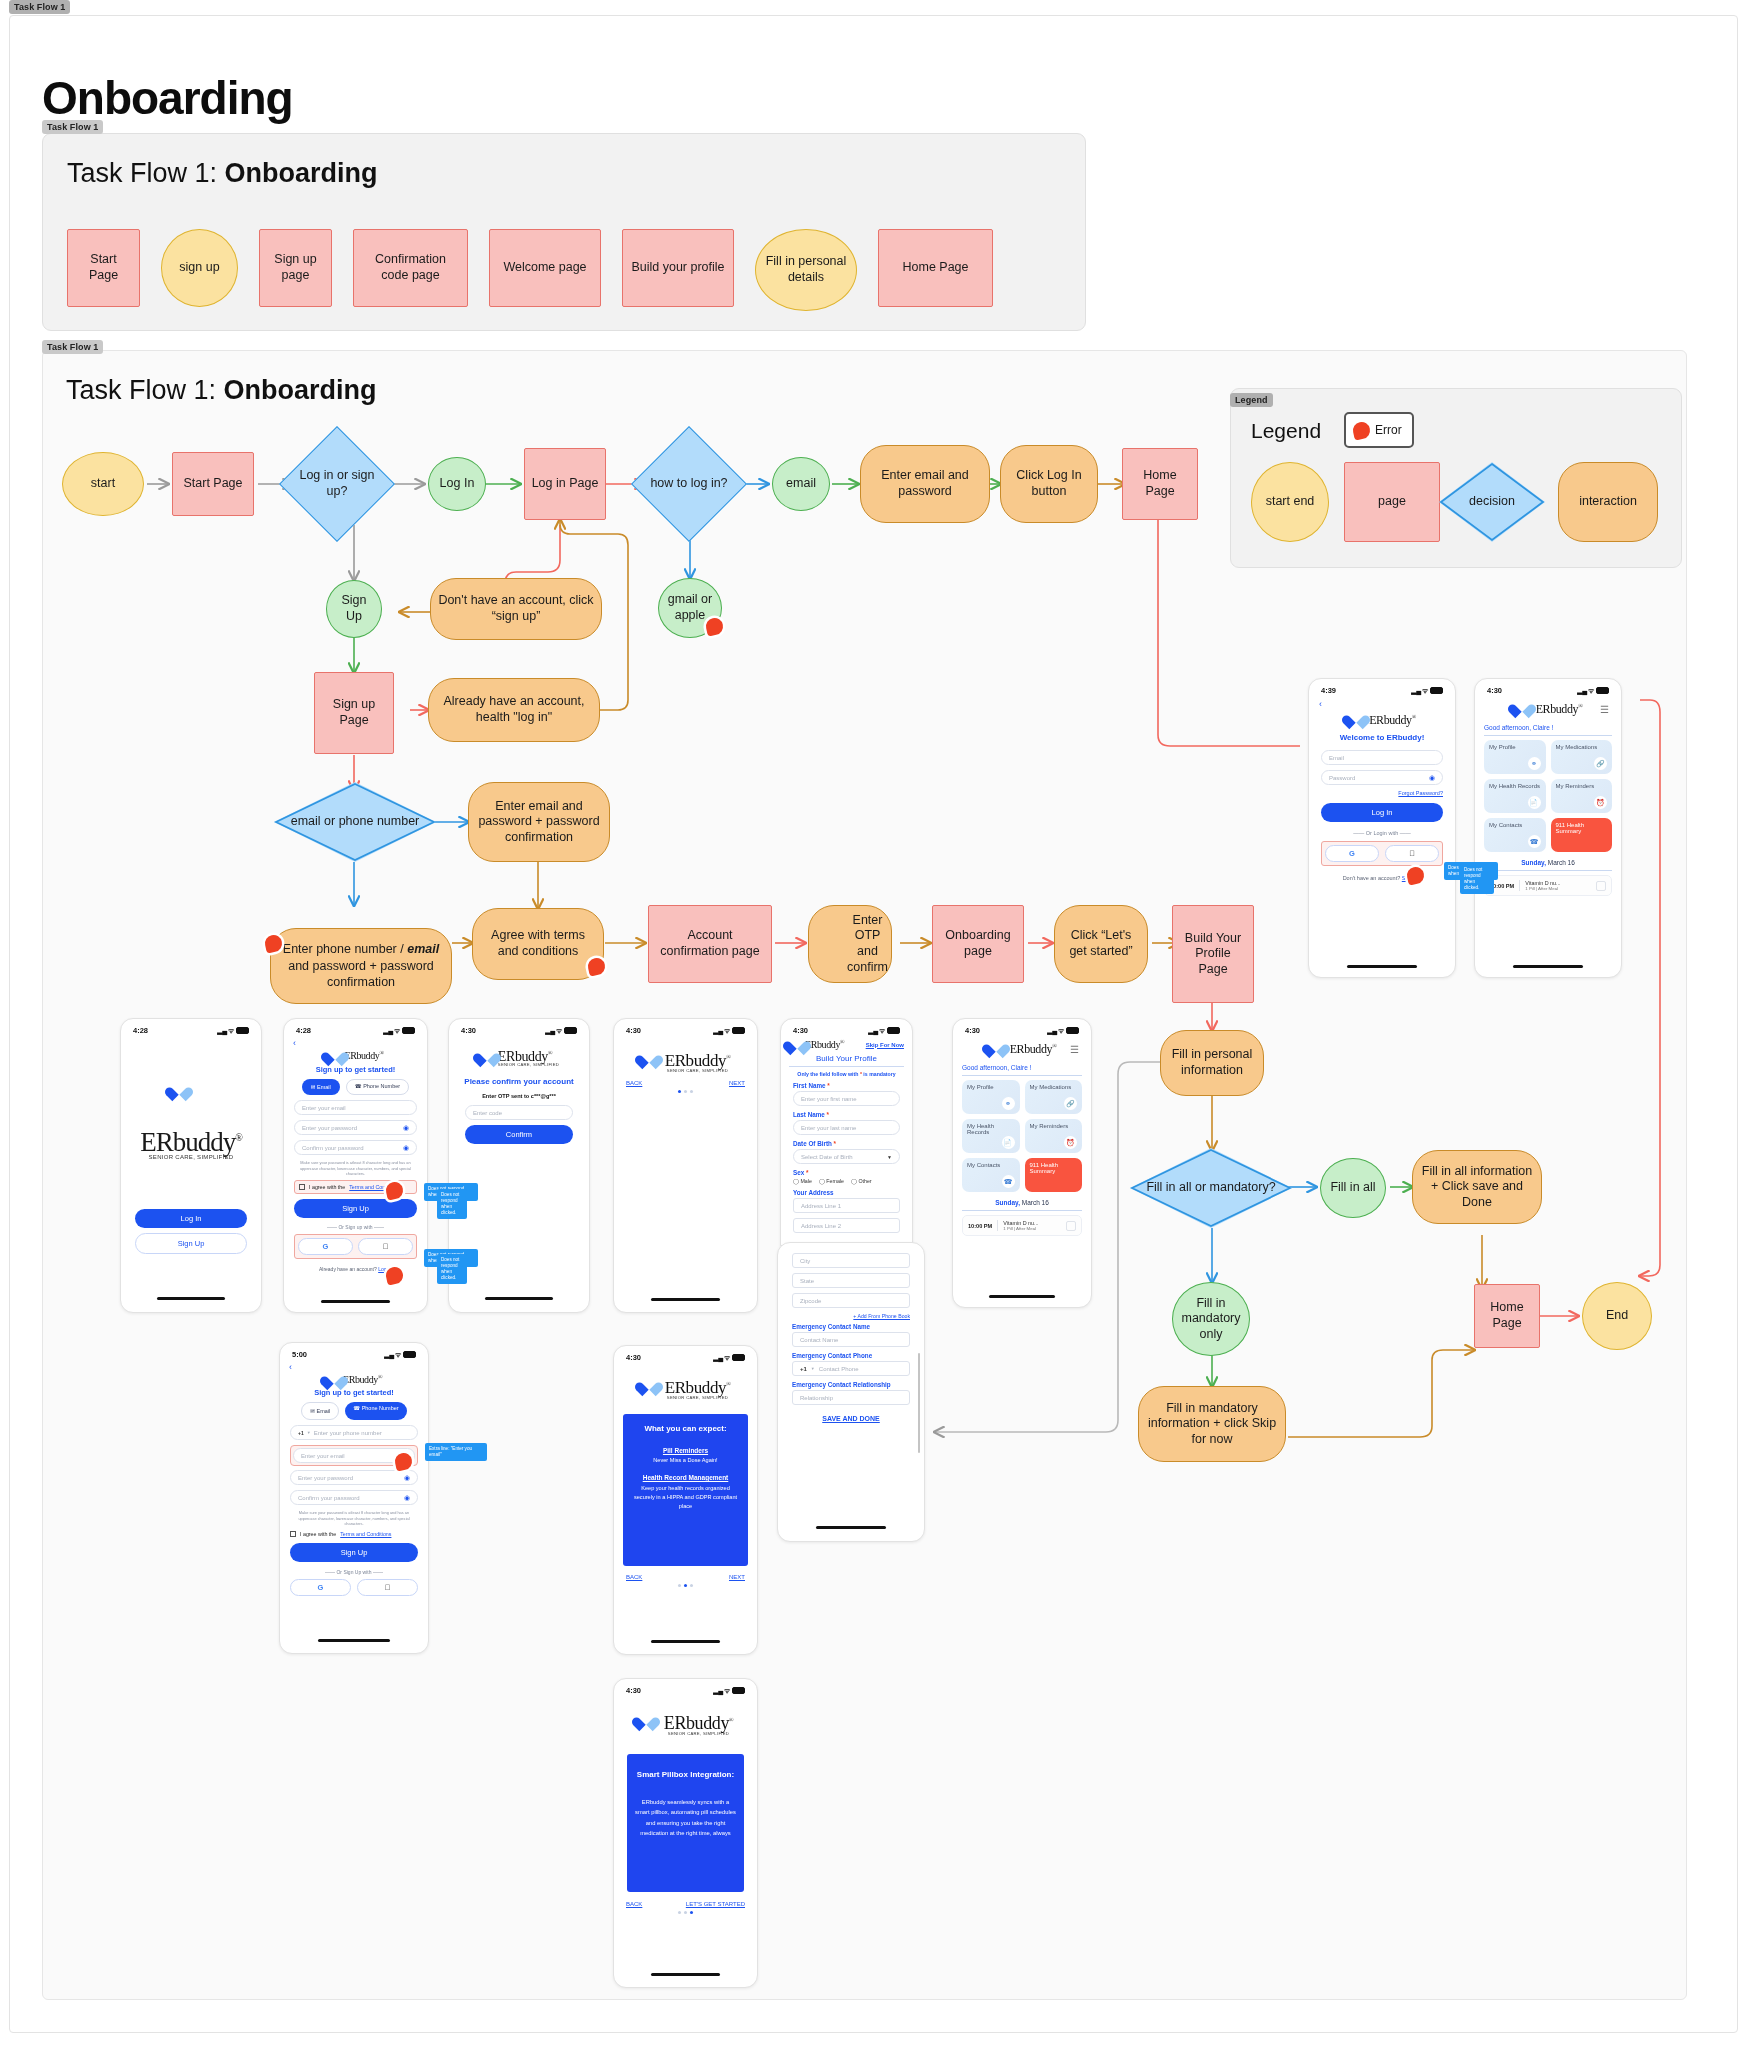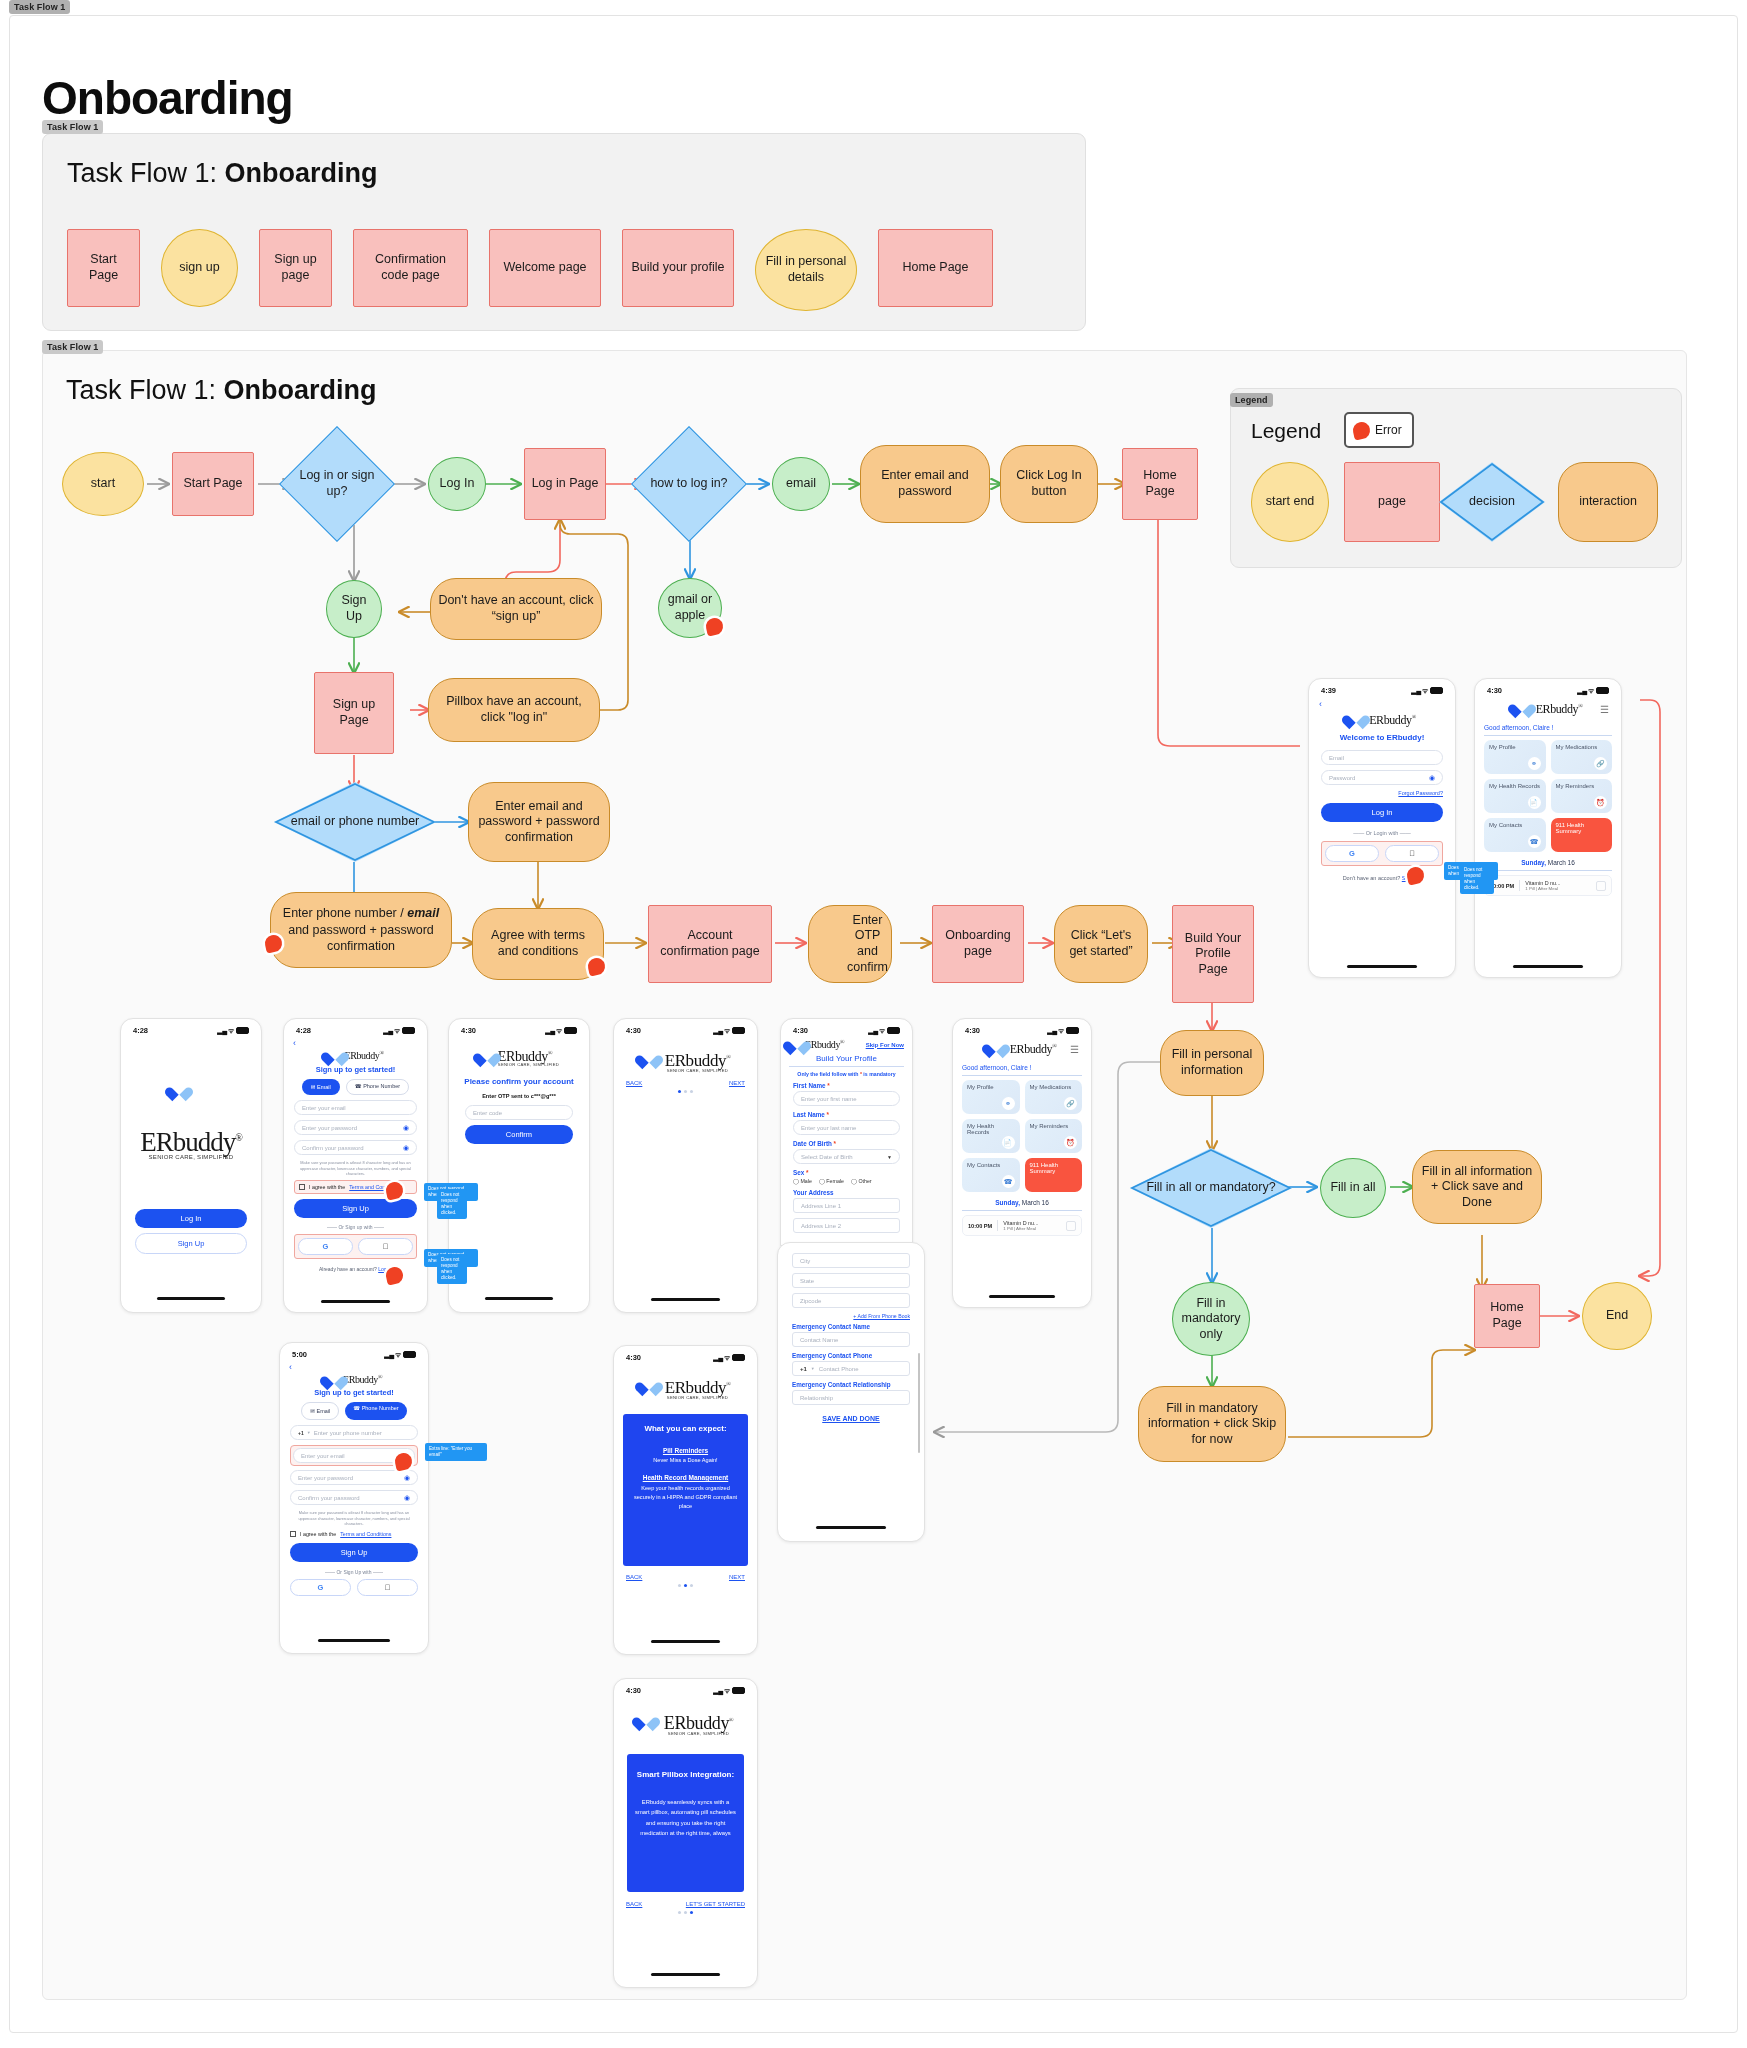--- a/index.html
+++ b/index.html
@@ -332,33 +332,33 @@
 <div class="node shape-interact abs" style="left:860px;top:445px;width:130px;height:78px;z-index:2;">Enter email and password</div>
 <div class="node shape-interact abs" style="left:1000px;top:445px;width:98px;height:78px;z-index:2;">Click Log In button</div>
 <div class="node shape-page abs" style="left:1122px;top:448px;width:76px;height:72px;z-index:2;">Home Page</div>
 
 <div class="node shape-green abs" style="left:326px;top:580px;width:56px;height:58px;z-index:2;">Sign Up</div>
 <div class="node shape-interact abs" style="left:430px;top:578px;width:172px;height:62px;z-index:2;">Don't have an account, click “sign up”</div>
 <div class="node shape-green abs" style="left:658px;top:578px;width:64px;height:60px;z-index:2;">gmail or apple</div>
 <div class="err-dot" style="left:706px;top:618px;"></div>
 
 <div class="node shape-page abs" style="left:314px;top:672px;width:80px;height:82px;z-index:2;">Sign up Page</div>
-<div class="node shape-interact abs" style="left:428px;top:678px;width:172px;height:64px;z-index:2;">Pillbox have an account, click "log in"</div>
+<div class="node shape-interact abs" style="left:428px;top:678px;width:172px;height:64px;z-index:2;">Already have an account, health "log in"</div>
 
 <div class="diamond-wrap" style="left:274px;top:782px;width:162px;height:80px;z-index:2;">
   <div class="dia" style="transform:rotate(0);clip-path:polygon(50% 0,100% 50%,50% 100%,0 50%);border:none;background:#b2dcfb;box-shadow:none;"></div>
   <svg class="abs" style="left:0;top:0;width:162px;height:80px;">
       <polygon points="81,2 160,40 81,78 2,40" fill="none" stroke="#2f95e0" stroke-width="1.8"></polygon>
     </svg>
   <div class="dia-label">email or phone number</div>
 </div>
 
 <div class="node shape-interact abs" style="left:468px;top:782px;width:142px;height:80px;z-index:2;">Enter email and password + password confirmation</div>
 
-<div class="node shape-interact abs" style="left:270px;top:892px;width:182px;height:76px;z-index:2;line-height:1.35;justify-content:flex-end;">
+<div class="node shape-interact abs" style="left:270px;top:928px;width:182px;height:76px;z-index:2;line-height:1.35;justify-content:flex-end;">
   <span><span>Enter phone number / </span><i style="font-weight:700;">email</i><span> and password + password confirmation</span></span>
 </div>
 <div class="err-dot" style="left:265px;top:935px;"></div>
 
 <div class="node shape-interact abs" style="left:472px;top:908px;width:132px;height:72px;z-index:2;">Agree with terms and conditions</div>
 <div class="err-dot" style="left:588px;top:958px;"></div>
 
 <div class="node shape-page abs" style="left:648px;top:905px;width:124px;height:78px;z-index:2;">Account confirmation page</div>
 <div class="node shape-interact abs" style="left:808px;top:905px;width:84px;height:78px;z-index:2;padding-left:41px;">Enter OTP and confirm</div>
 <div class="node shape-page abs" style="left:932px;top:905px;width:92px;height:78px;z-index:2;">Onboarding page</div>

